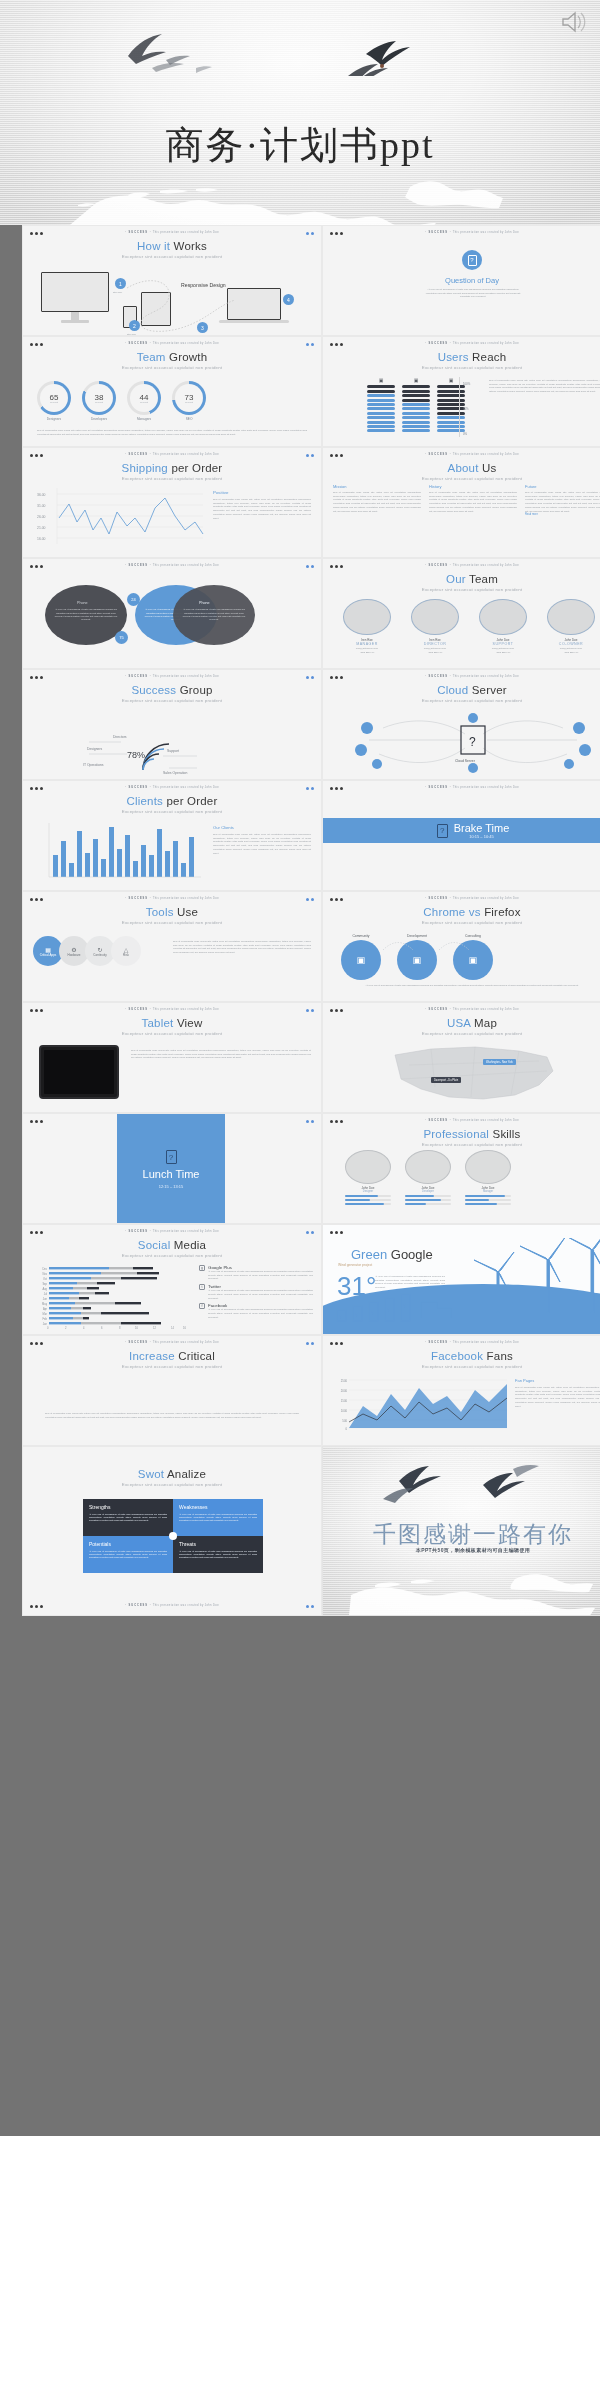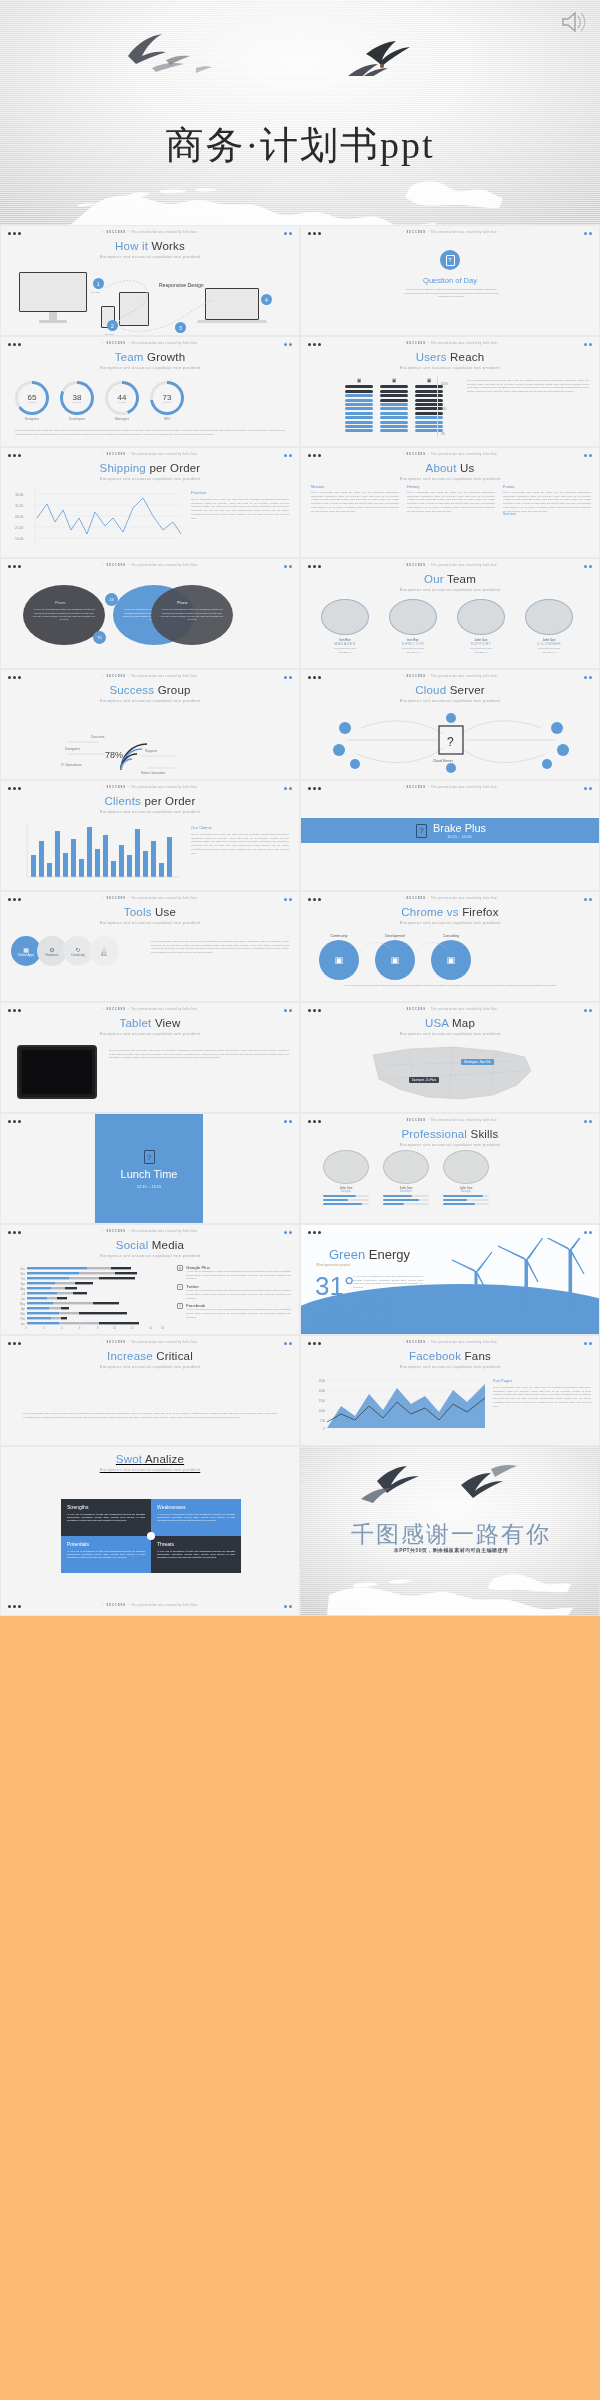--- a/index.html
+++ b/index.html
@@ -1,21 +1,21 @@
 <!DOCTYPE html>
 <html><head>
 <meta charset="utf-8">
 <style>
   * { box-sizing: border-box; margin:0; padding:0; }
   body {
     width:600px; height:2400px; overflow:hidden;
     background:#ffffff;
     font-family:"Liberation Sans", sans-serif;
   }
-  .page { width:600px; height:2400px; position:relative; background:#fdba74; }
+  .page { width:600px; height:2136px; position:relative; background:#737373; }
 
   
   .cover {
     position:relative; width:600px; height:225px;
     background:
       radial-gradient(ellipse 420px 200px at 50% 28%, #fdfdfd 0%, #f2f2f2 42%, #dedede 78%, #d2d2d2 100%);
     overflow:hidden;
   }
   .cover::after{
     content:""; position:absolute; inset:0;
@@ -30,21 +30,21 @@
   }
   .cover-sub{
     position:absolute; left:0; right:0; top:170px; text-align:center;
     font-size:9px; color:#5b5b5b; letter-spacing:1px; z-index:4;
   }
   .speaker-icon{ position:absolute; right:14px; top:10px; z-index:5; opacity:.55;}
   .cover-world{ position:absolute; left:0; bottom:-4px; width:600px; height:70px; z-index:2; opacity:.95;}
   .birds-top{ position:absolute; left:0; top:6px; width:600px; height:70px; z-index:3;}
 
   
-  .grid { position:relative; display:grid; grid-template-columns:1fr 1fr; gap:0; }
+  .grid { position:relative; display:grid; grid-template-columns:1fr 1fr; gap:0;padding-left:22px; }
   .slide{
     position:relative; width:300px; height:111px;
     background:#f4f4f4; border:1px solid #e9e9e9;
     overflow:hidden;
   }
 
   
   .s-dots-l{ position:absolute; left:7px; top:6px; display:flex; gap:2px;}
   .s-dots-l i{ width:3px;height:3px;border-radius:50%;background:#3c3c3c;display:block;}
   .s-dots-r{ position:absolute; right:7px; top:6px; display:flex; gap:2px;}
@@ -739,21 +739,21 @@
           <i></i>
           <i></i>
         </div>
       <div class="s-brand">
         <b>· SUCCESS ·</b>
         <span>This presentation was created by John Doe</span>
       </div>
       <div class="brake">
         <div class="qglyph">?</div>
         <div>
-          <div class="bt">Brake Plus</div>
+          <div class="bt">Brake Time</div>
           <div class="bs">10:15 – 10:45</div>
         </div>
       </div>
     </div>
 
     <div class="slide">
       <div class="s-dots-l">
           <i></i>
           <i></i>
           <i></i>
@@ -1143,21 +1143,21 @@
           <g fill="#5e9ad6" font-size="5">
             <text x="6" y="35">?</text>
               <text x="22" y="33">?</text>
               <text x="38" y="31">?</text>
             <text x="54" y="28">?</text>
               <text x="70" y="24">?</text>
           </g>
         </svg>
         <div class="ge-title">
           <span class="lt">Green</span>
-          <span>Energy</span>
+          <span>Google</span>
         </div>
         <div class="ge-sub">Wind generator project</div>
         <div class="ge-num">31°</div>
         <div class="lorem" style="position:absolute;left:52px;top:50px;width:70px;">At vero eos et accusamus et iusto odio dignissimos ducimus qui blanditiis praesentium voluptatum deleniti atque corrupti quos dolores et quas molestias excepturi sint occaecati cupiditate non provident.</div>
       </div>
     </div>
 
     <div class="slide">
       <div class="s-dots-l">
           <i></i>
@@ -1221,21 +1221,21 @@
             <line x1="18" y1="52" x2="176" y2="52"></line>
         </g>
         <polygon fill="#5e9ad6" opacity=".85" points="18,52 32,30 46,40 60,18 74,34 88,12 102,28 116,20 130,36 144,14 158,26 176,8 176,52"></polygon>
         <polyline fill="none" stroke="#2f333c" stroke-width=".7" points="18,46 32,38 46,44 60,30 74,42 88,26 102,38 116,32 130,44 144,28 158,36 176,22"></polyline>
       </svg>
       <div style="position:absolute;left:192px;top:42px;font-size:4px;color:#5e9ad6;">Fan Pages</div>
       <div class="lorem" style="position:absolute;left:192px;right:8px;top:50px;">Sed ut perspiciatis unde omnis iste natus error sit voluptatem accusantium doloremque laudantium, totam rem aperiam, eaque ipsa quae ab illo inventore veritatis et quasi architecto beatae vitae dicta sunt explicabo. Nemo enim ipsam voluptatem quia voluptas sit aspernatur aut odit aut fugit, sed quia consequuntur magni dolores eos qui ratione voluptatem sequi nesciunt. Neque porro quisquam est, qui dolorem ipsum quia dolor sit amet.</div>
     </div>
 
     <div class="slide" style="height:170px;">
-      <div class="s-head" style="top:6px;text-decoration:underline;">
+      <div class="s-head" style="top:21px;">
         <div class="s-title">
           <span class="lt">Swot</span>
           <span>Analize</span>
         </div>
         <div class="s-sub">Excepteur sint occaecat cupidatat non proident</div>
       </div>
       <div class="swot" style="top:52px;height:74px;">
         <div class="swq sw-dark">
           <h5>Strengths</h5>
           <p>At vero eos et accusamus et iusto odio dignissimos ducimus qui blanditiis praesentium voluptatum deleniti atque corrupti quos dolores et quas molestias excepturi sint occaecati cupiditate non provident.</p>

